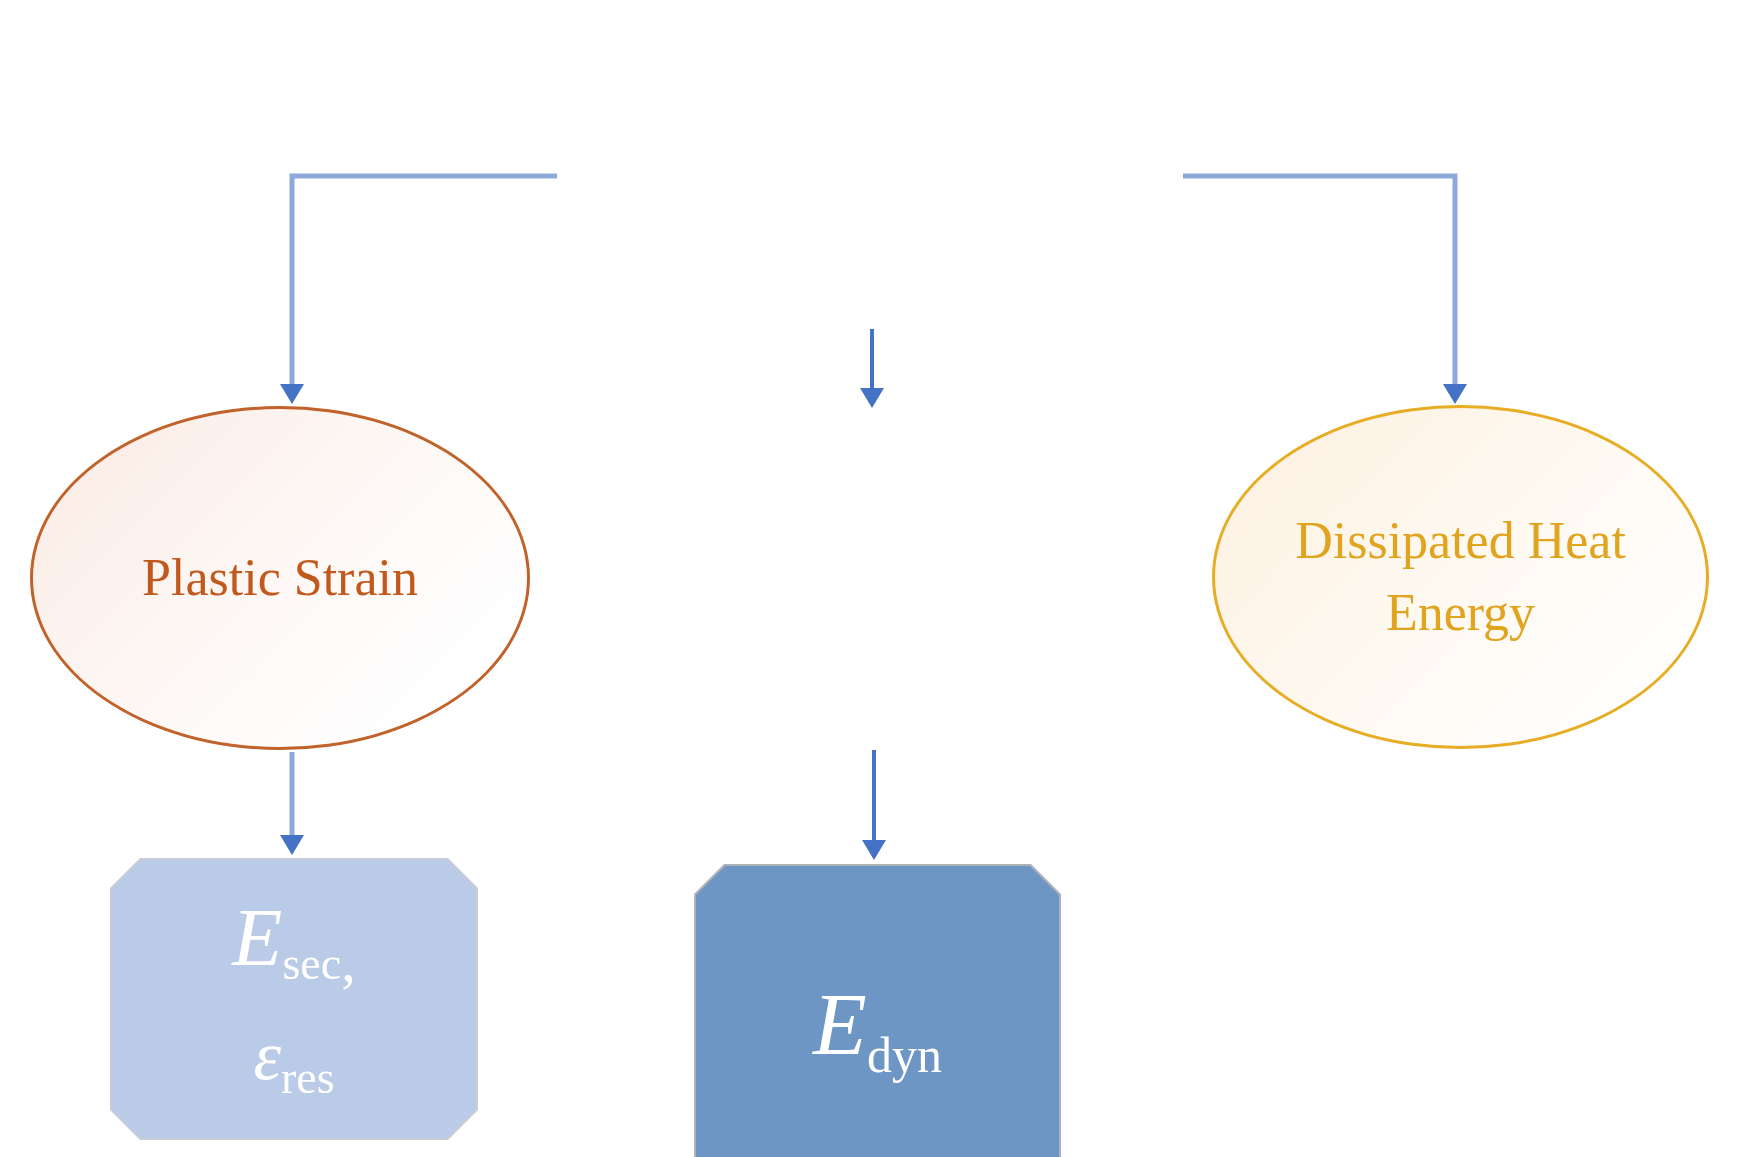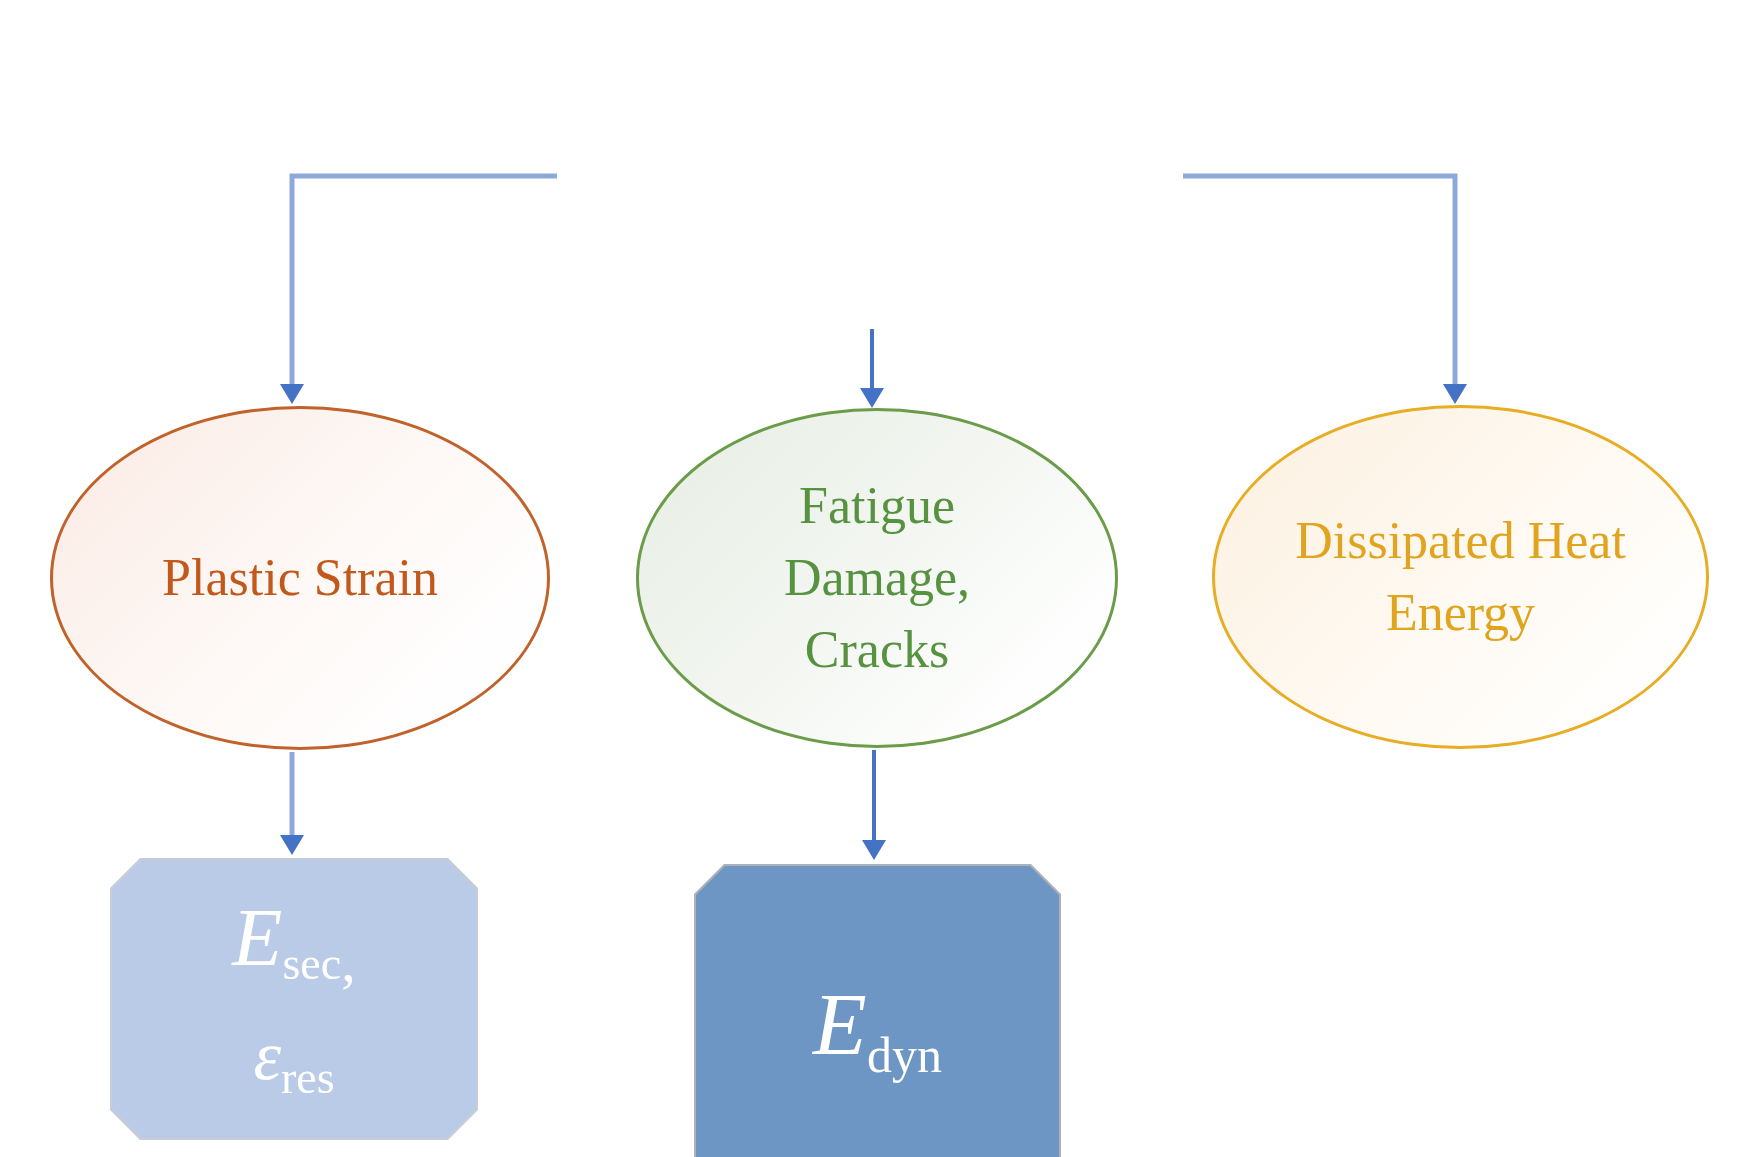--- a/index.html
+++ b/index.html
@@ -54,21 +54,21 @@
     display: flex;
     align-items: center;
     justify-content: center;
     text-align: center;
   }
   .ellipse-label {
     font-size: 52px;
     line-height: 1.38;
   }
   .ellipse.plastic {
-    left: 50px; top: 406px;
+    left: 30px; top: 406px;
     width: 500px; height: 344px;
     border: 3px solid #c0622a;
     background: linear-gradient(135deg, #fbeae3 0%, #fdf7f4 45%, #fffefe 80%);
   }
   .ellipse.plastic .ellipse-label { color: #c2591c; width: 420px; }
   .ellipse.fatigue {
     left: 636px; top: 408px;
     width: 482px; height: 340px;
     border: 3px solid #6b9c49;
     background: linear-gradient(135deg, #e7eee4 0%, #f2f5f0 45%, #fdfefd 80%);
@@ -153,23 +153,20 @@
 
     <path class="stroke-dark" d="M874 750 V842"></path>
     <polygon class="head" points="862,840 886,840 874,860"></polygon>
   </svg>
 
 
   <div class="ellipse plastic">
     <div class="ellipse-label">Plastic Strain</div>
   </div>
 
-  <div class="ellipse fatigue">
-    <div class="ellipse-label">Fatigue Damage, Cracks</div>
-  </div>
 
   <div class="ellipse heat">
     <div class="ellipse-label">Dissipated Heat Energy</div>
   </div>
 
   <div class="snipbox esec">
     <div class="snip-outer"></div>
     <div class="snip-inner">
       <div class="formula-line"><span class="fvar">E</span><span class="fsub">sec</span><span class="fcomma">,</span></div>
       <div class="formula-line"><span class="fvar eps">ε</span><span class="fsub">res</span></div>

